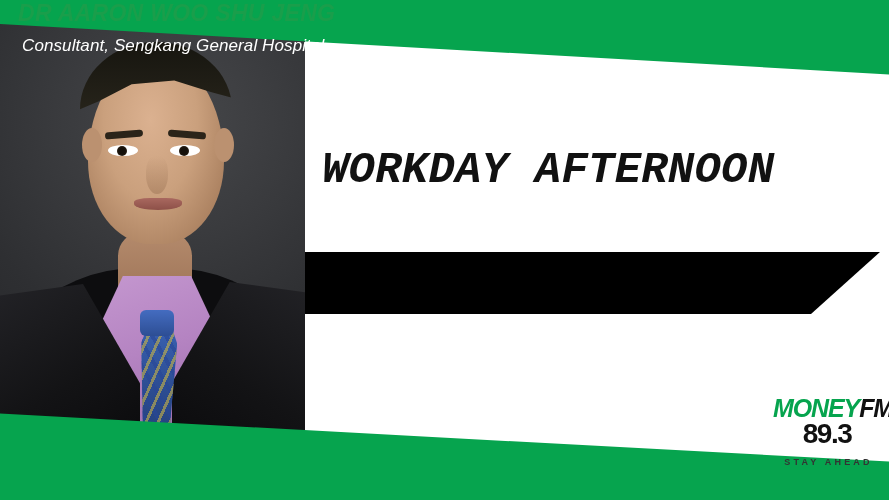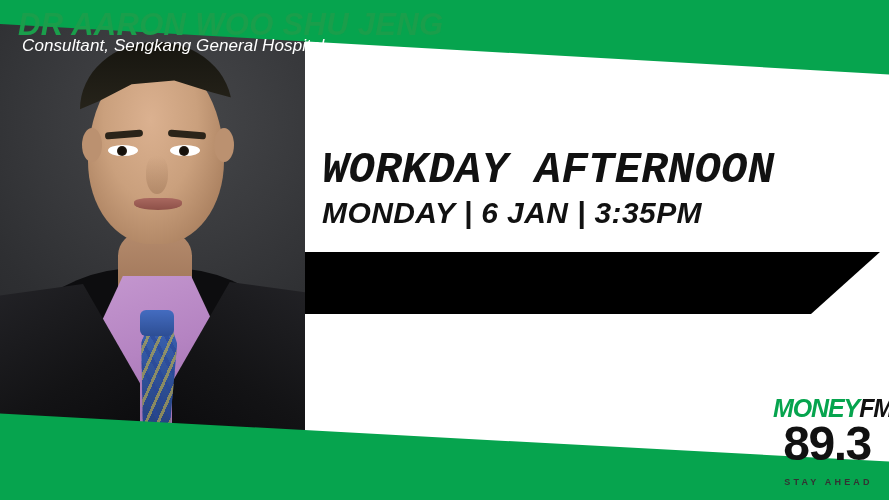--- a/index.html
+++ b/index.html
@@ -231,22 +231,22 @@
     left: 305px;
     top: 252px;
     width: 575px;
     height: 62px;
     background: #000000;
     clip-path: polygon(0% 0%, 100% 0%, 88% 100%, 0% 100%);
   }
   .guest-name {
     position: absolute;
     left: 18px;
-    top: 7px;
-    font-size: 31px;
+    top: 0;
+    font-size: 23px;
     font-weight: 700;
     font-style: italic;
     color: var(--brand-green-text, #1a9e4b);
     letter-spacing: 0.3px;
     white-space: nowrap;
   }
   .guest-role {
     position: absolute;
     left: 22px;
     top: 36px;
@@ -270,21 +270,21 @@
   .logo-wordmark {
     font-size: 25px;
     font-weight: 700;
     font-style: italic;
     letter-spacing: -1.1px;
     white-space: nowrap;
   }
   .logo-money { color: var(--brand-green, #06a44e); }
   .logo-fm { color: #111111; }
   .logo-freq {
-    font-size: 48px;
+    font-size: 28px;
     font-weight: 700;
     color: #111111;
     letter-spacing: -1.5px;
     margin-top: -1px;
     text-align: center;
   }
   .logo-tag {
     font-size: 9px;
     font-weight: 600;
     color: #333333;
@@ -317,21 +317,20 @@
     <div class="ph-eye-r"></div>
     <div class="ph-nose"></div>
     <div class="ph-mouth"></div>
   </div>
 
   <div class="green-top"></div>
   <div class="green-bottom"></div>
 
   <div class="title-block">
     <div class="show-title">WORKDAY AFTERNOON</div>
-    <div class="show-sub">MONDAY | 6 JAN | 3:35PM</div>
   </div>
 
   <div class="guest-banner"></div>
   <div class="guest-name">DR AARON WOO SHU JENG</div>
   <div class="guest-role">Consultant, Sengkang General Hospital</div>
 
   <div class="logo">
     <div class="logo-wordmark">
       <span class="logo-money">MONEY</span><span class="logo-fm">FM</span>
     </div>

